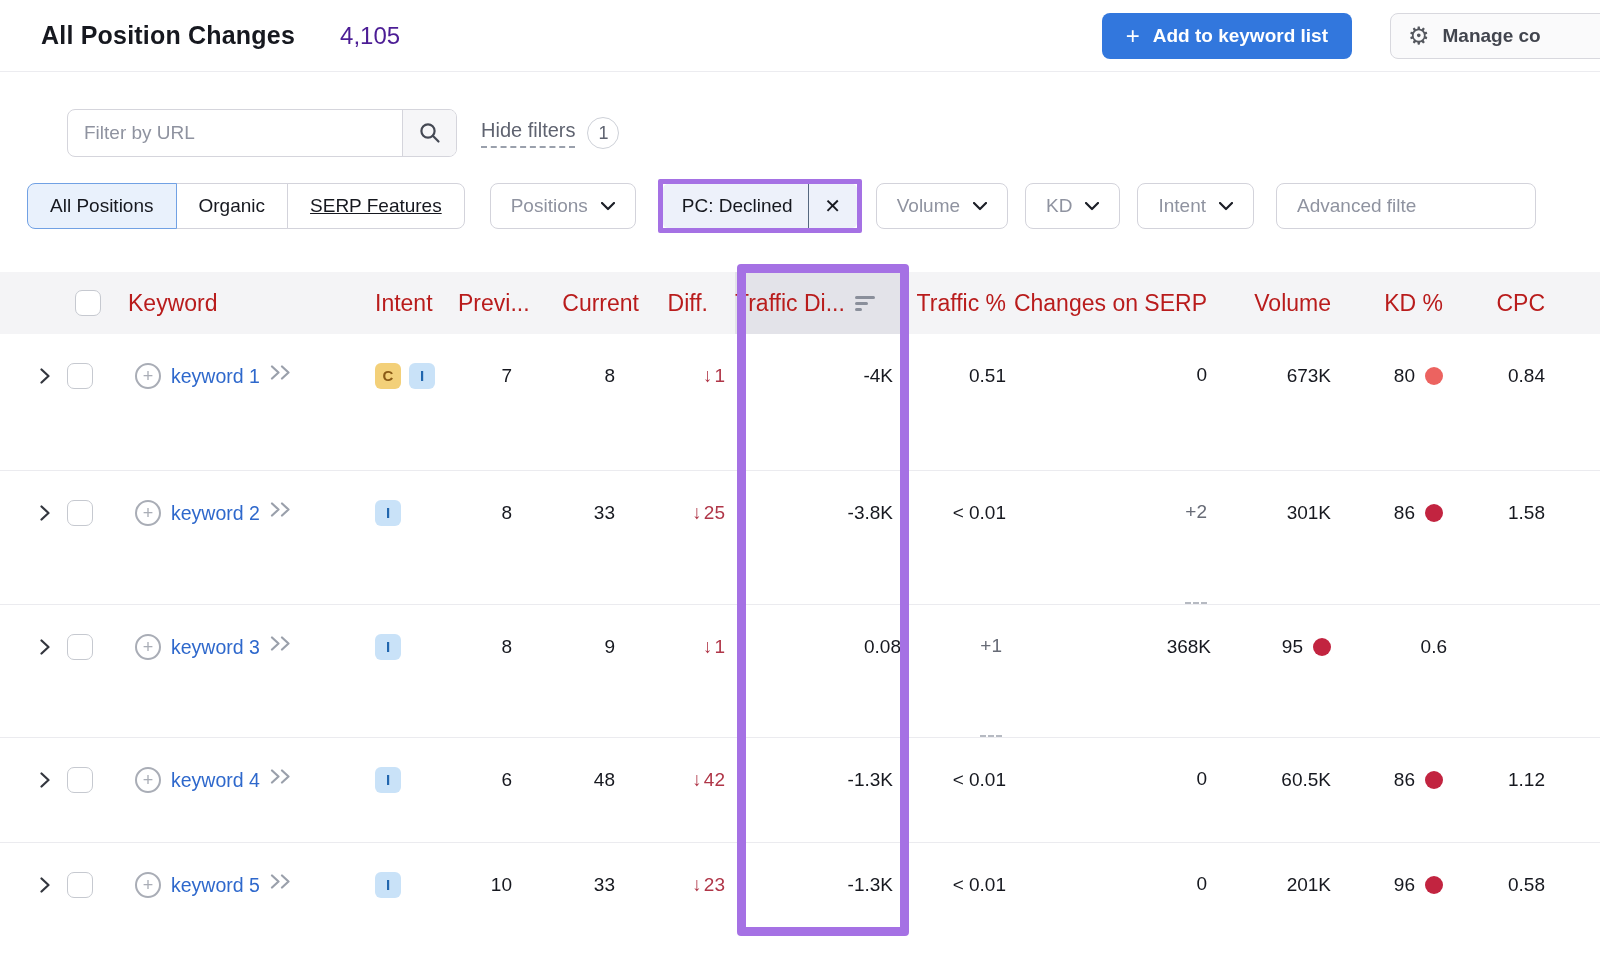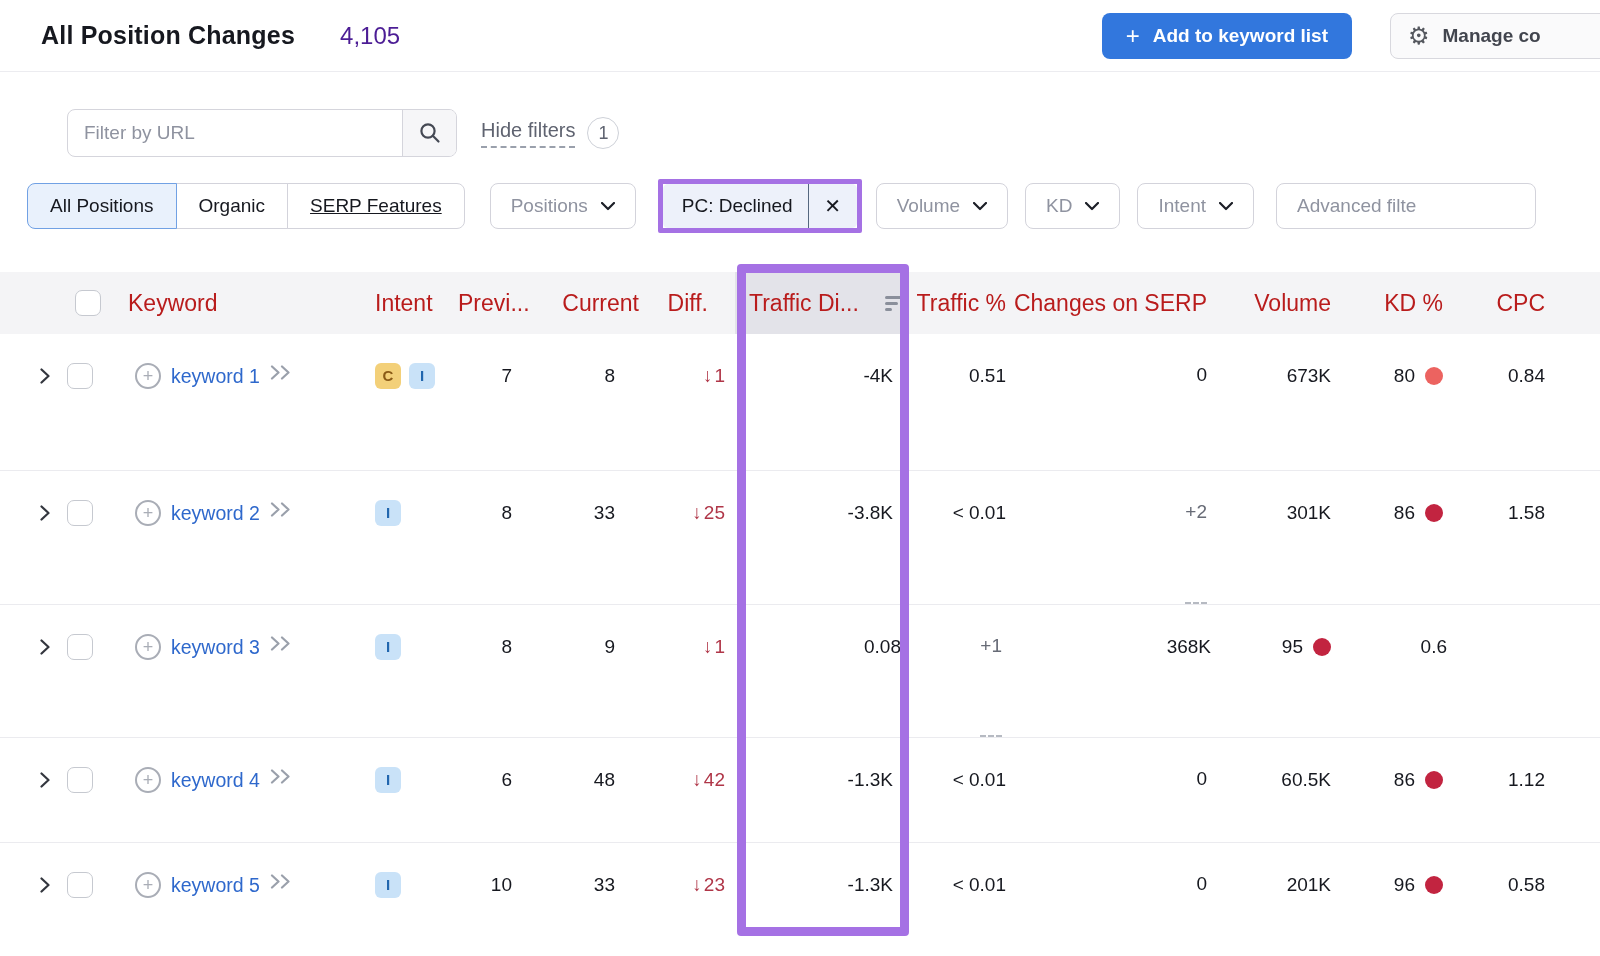--- a/index.html
+++ b/index.html
@@ -65,21 +65,21 @@
     grid-template-columns:40px 48px 260px 75px 90px 110px 85px 170px 105px 205px 120px 112px 98px;
     padding-left:27px;
   }
   .thead { height:62px; background:#f4f4f6; }
   .hc { display:flex; align-items:center; font-size:23px; color:#b91c1c; cursor:pointer; }
   .h-check { padding-left:8px; }
   .h-kw { padding-left:13px; }
   .h-prev { padding-left:8px; }
   .h-curr { justify-content:flex-end; padding-right:11px; }
   .h-diff { justify-content:flex-end; padding-right:27px; }
-  .h-tdiff { background:#e3e3e9; padding-left:14px; gap:10px;justify-content:space-between; }
+  .h-tdiff { background:#e3e3e9; padding-left:0; gap:10px; }
   .h-pct { justify-content:flex-end; padding-right:4px; }
   .h-serp { justify-content:flex-end; padding-right:8px; }
   .h-vol { justify-content:flex-end; padding-right:4px; }
   .h-kd { justify-content:flex-end; padding-right:4px; }
   .h-cpc { justify-content:flex-end; }
 
   .sort-icon { display:flex; flex-direction:column; gap:3px; }
   .sort-icon i { display:block; height:3px; border-radius:1.5px; background:#8a8f9b; }
   .sort-icon i:nth-child(1){ width:20px; } .sort-icon i:nth-child(2){ width:13px; } .sort-icon i:nth-child(3){ width:7px; }
 

